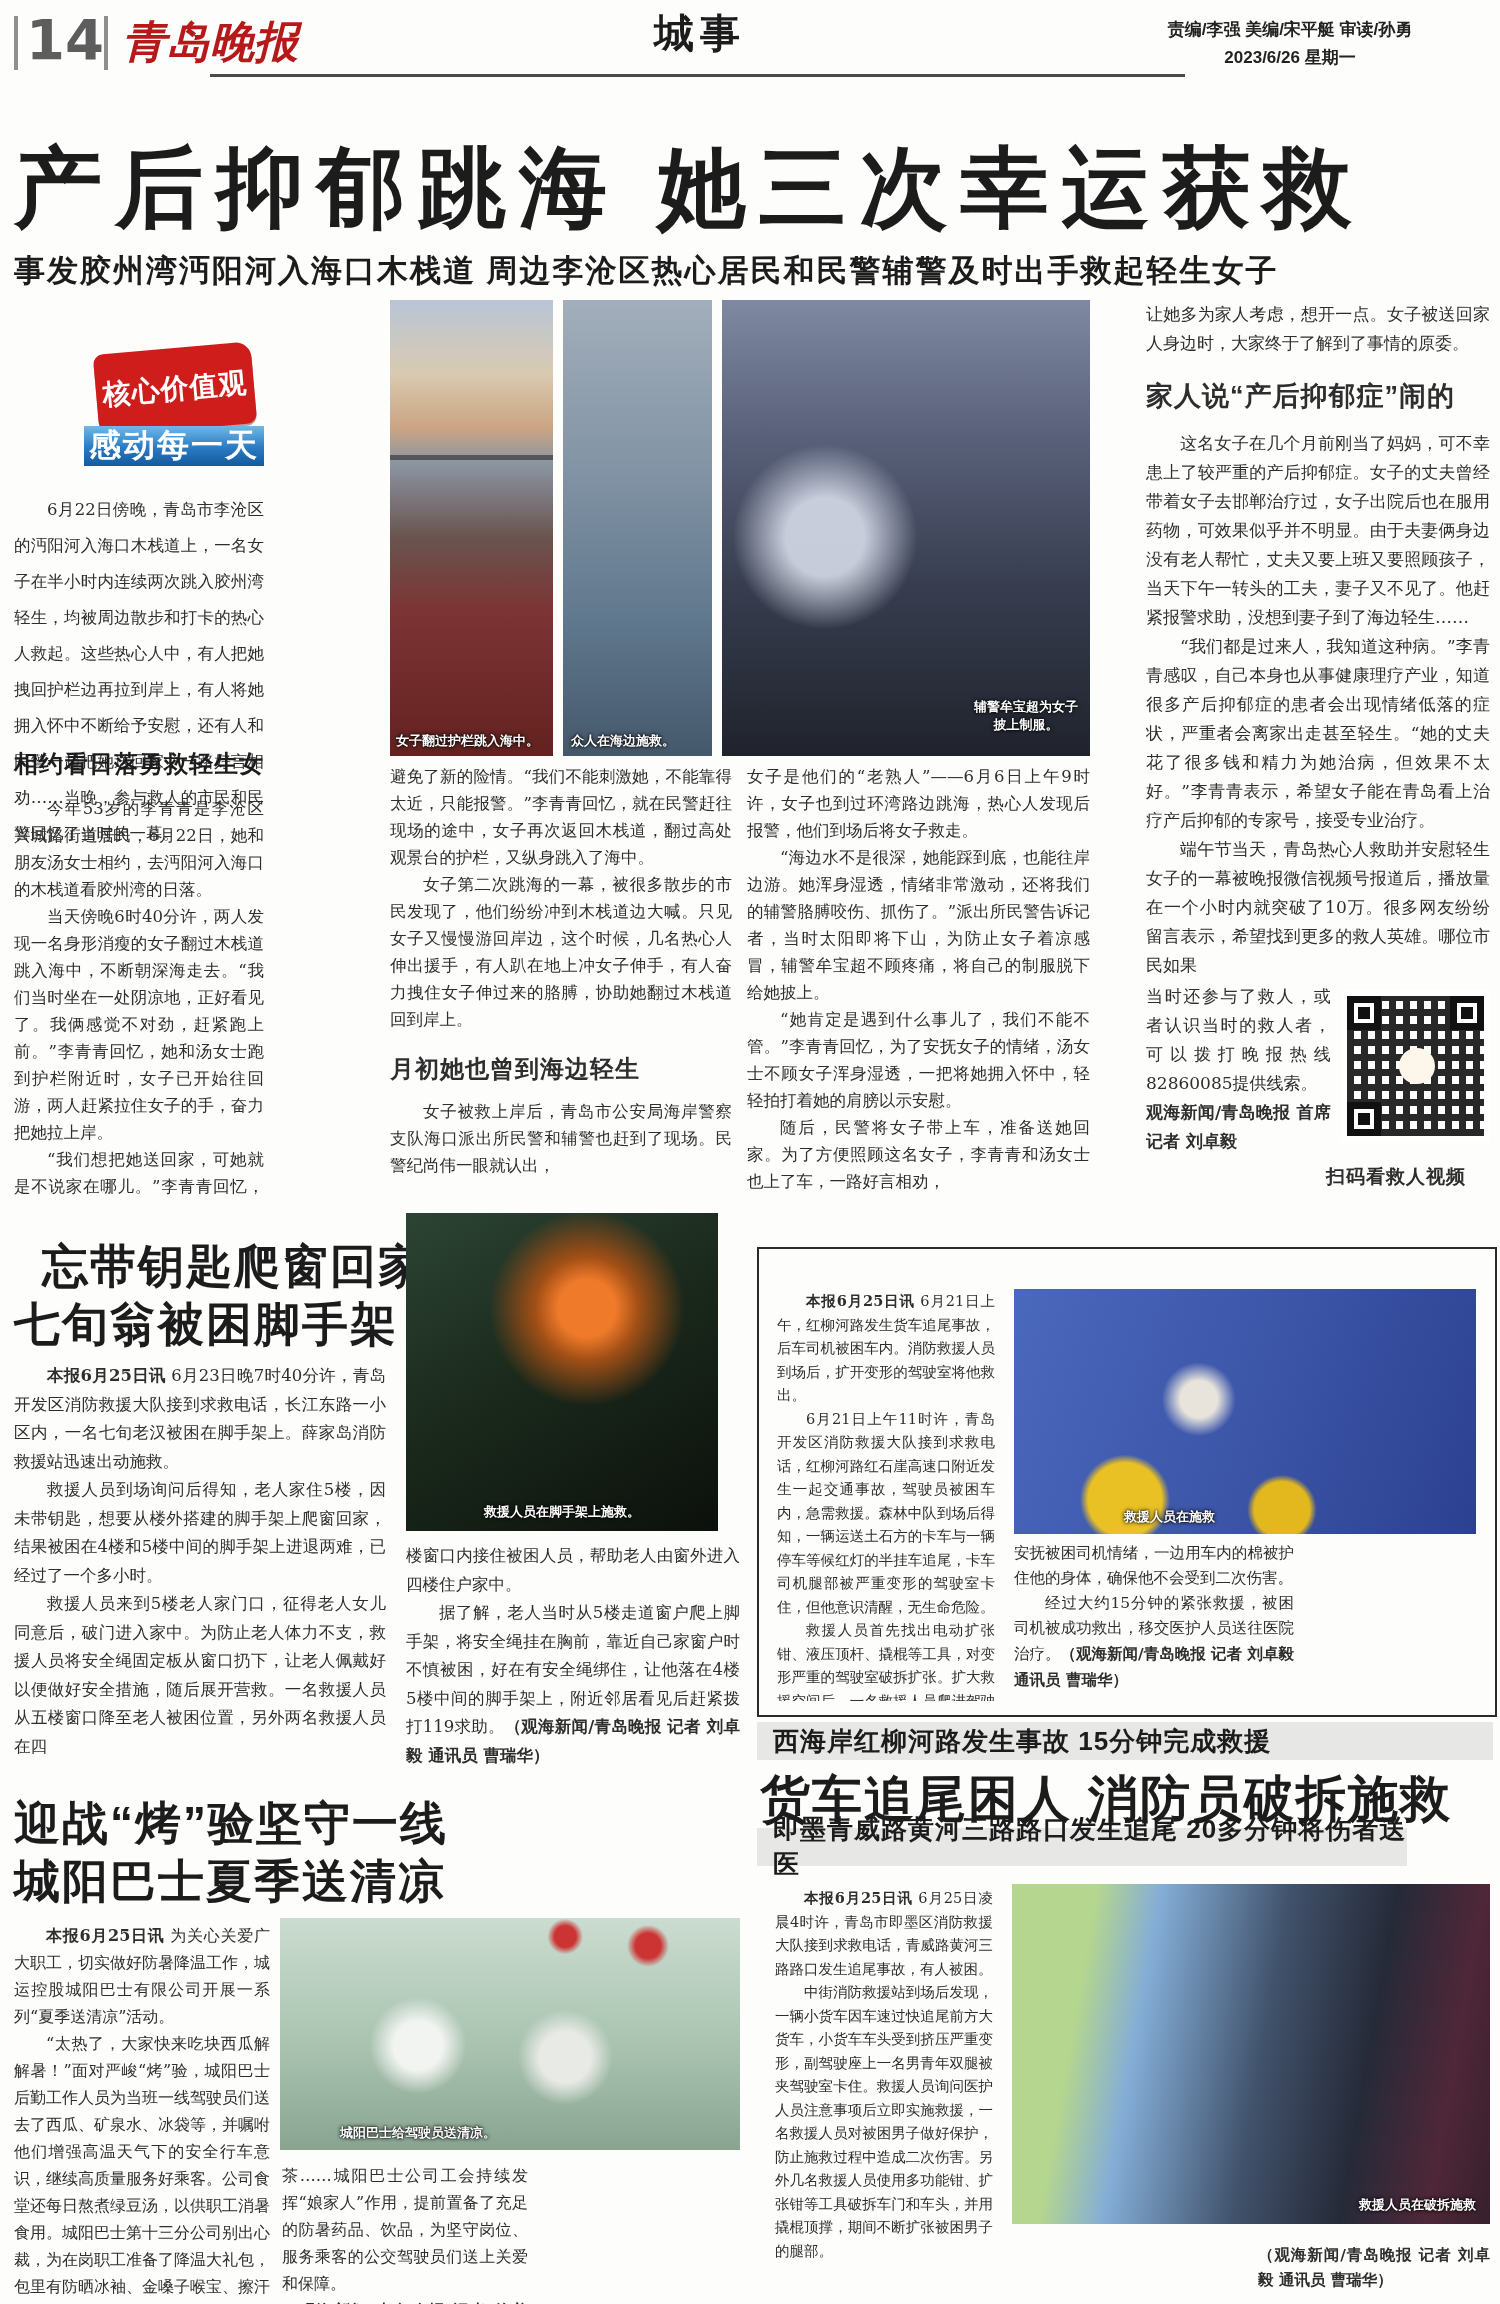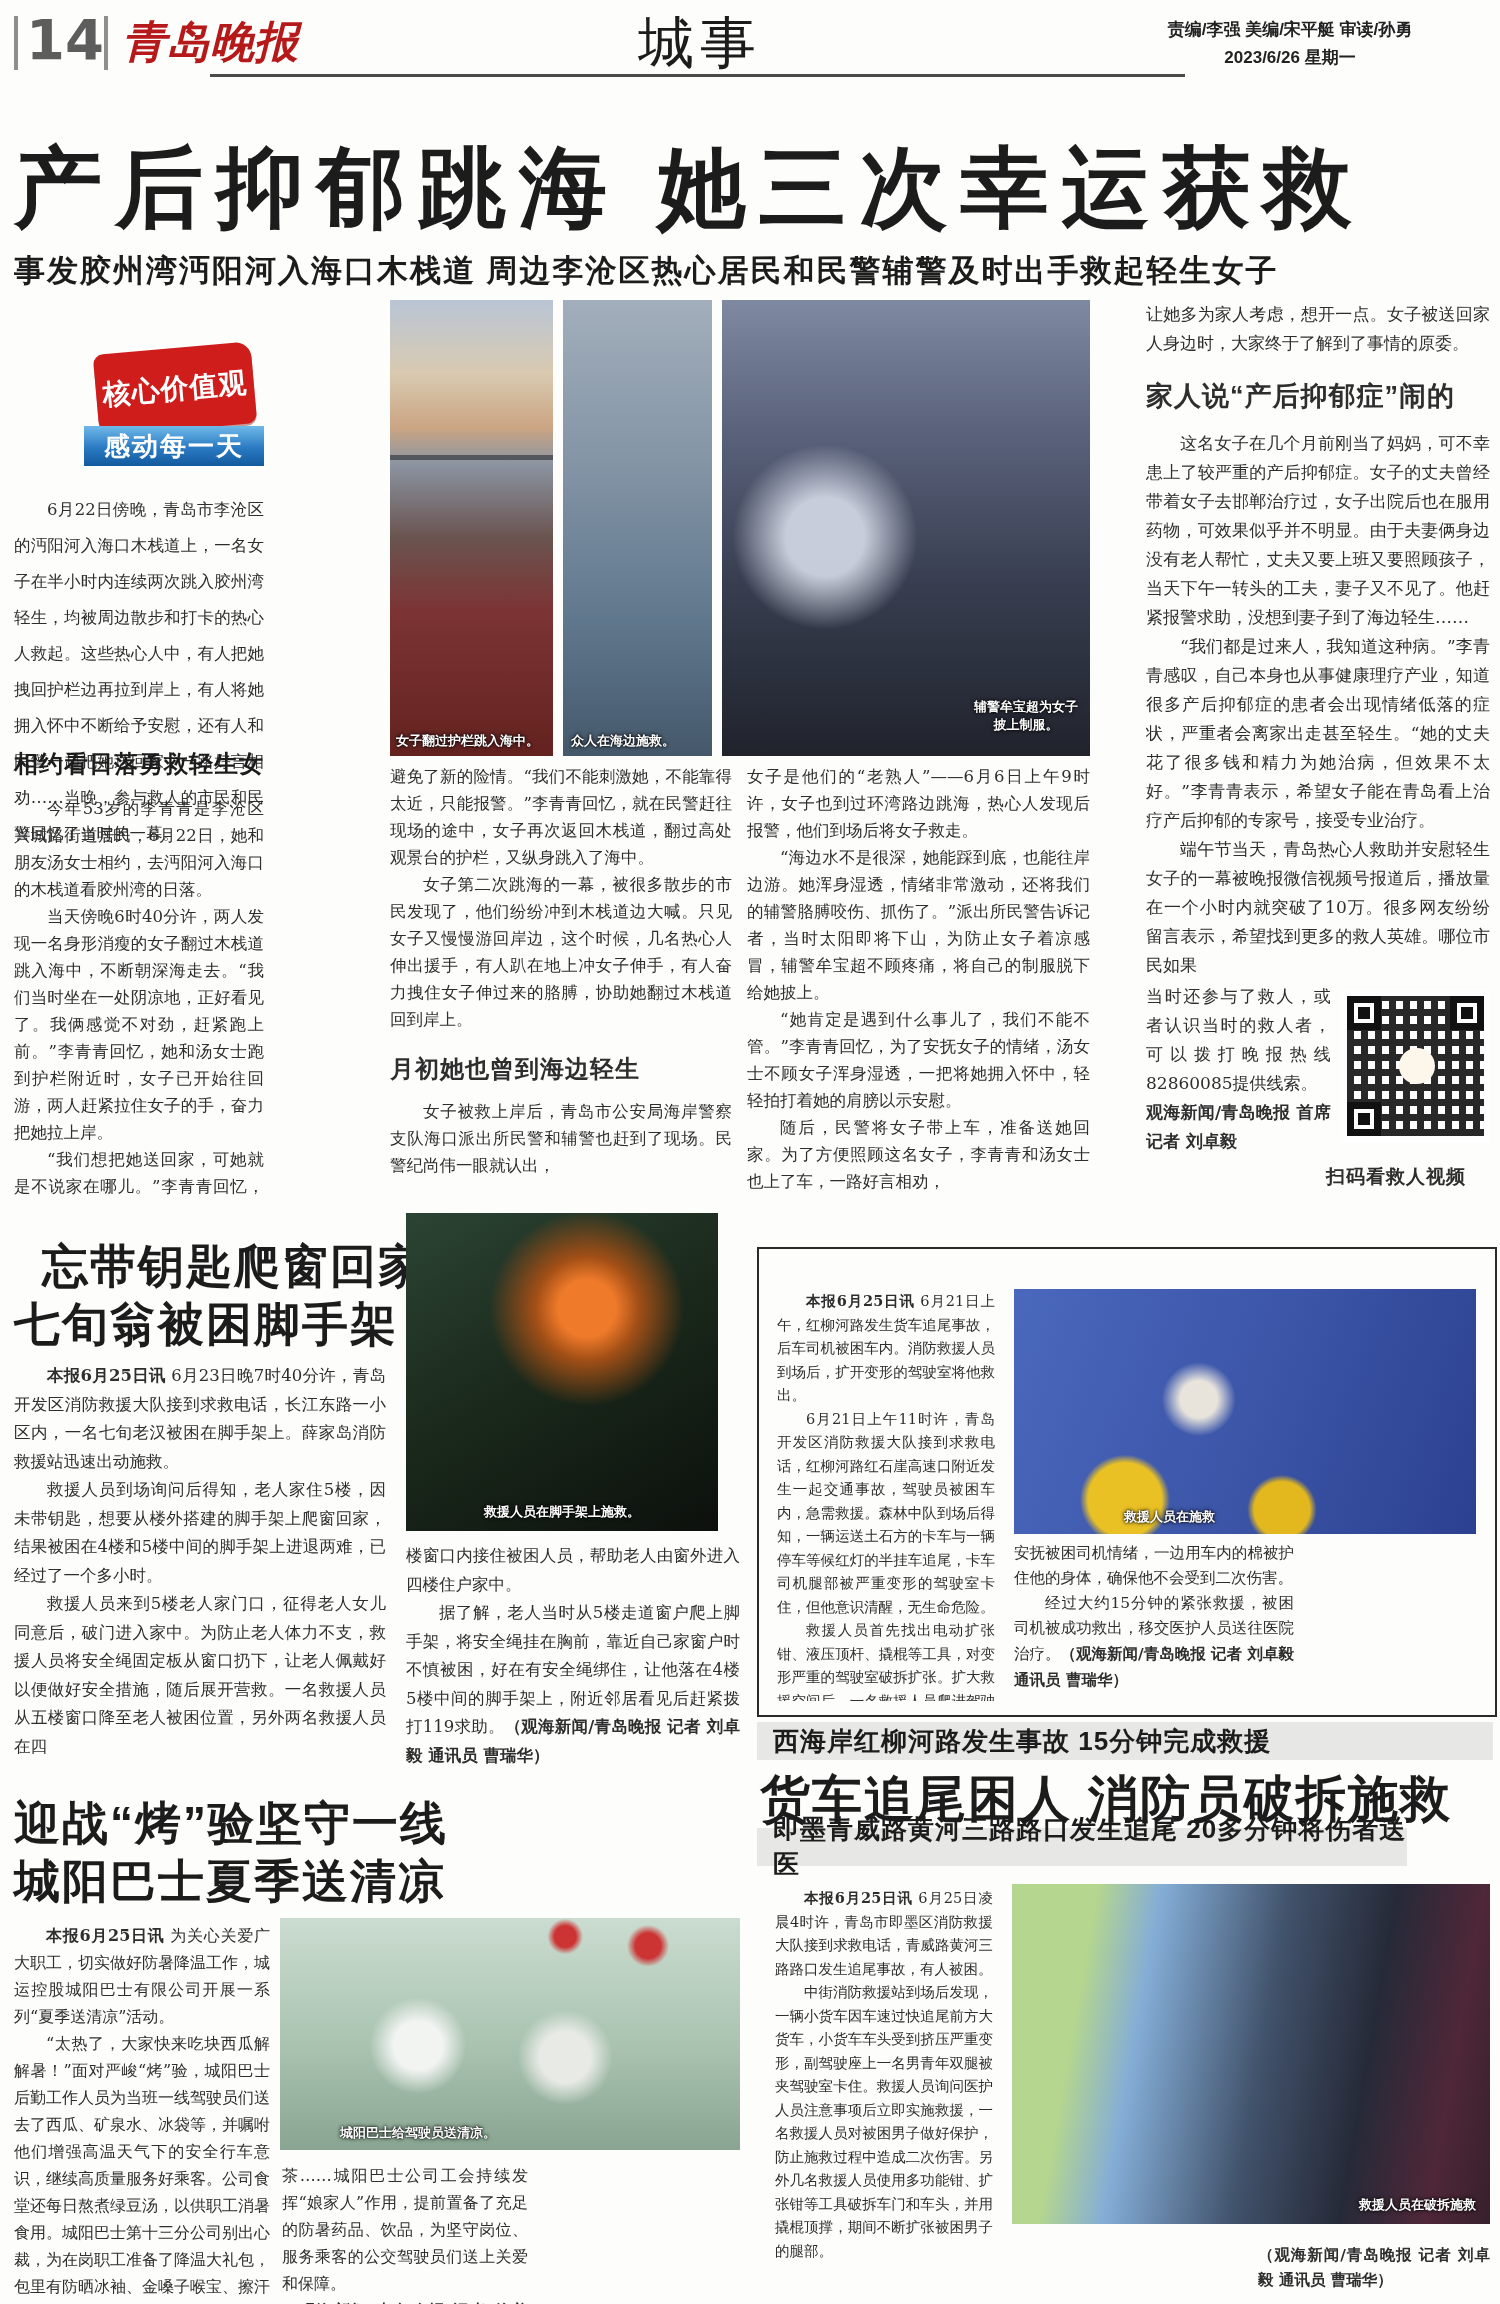--- a/index.html
+++ b/index.html
@@ -6,36 +6,36 @@
   #page{position:relative;width:1500px;height:2304px;background:#fdfdfc;overflow:hidden;
         font-family:"Liberation Sans",sans-serif;color:#1c1c1c;padding-left:38px;}
   .abs{position:absolute;}
   .serif{font-family:"DejaVu Serif",serif;}
   .ind p, p.ind{text-indent:2em;margin:0;}
   p{margin:0;}
   
   .vbar{width:4px;height:54px;background:#8f8f8f;}
   .pagenum{font-family:"DejaVu Sans",sans-serif;font-size:56px;font-weight:700;color:#5d5d5d;line-height:1;}
   .masthead{font-family:"DejaVu Serif",serif;font-style:italic;font-weight:700;font-size:44px;color:#b5191a;line-height:1;}
-  .section-title{font-size:56px;font-weight:400;letter-spacing:6px;}
+  .section-title{font-size:40px;font-weight:700;letter-spacing:6px;}
   .editors{font-size:17px;font-weight:700;text-align:center;line-height:28px;color:#222;}
   .hrule{height:3px;background:#4a4a4a;}
   
   .lead-headline{font-size:88px;font-weight:900;letter-spacing:13px;white-space:nowrap;line-height:1.05;}
   .lead-subhead{font-size:31px;font-weight:700;letter-spacing:2px;white-space:nowrap;}
   .sec-head{font-size:24px;font-weight:900;letter-spacing:1px;}
   .bodytext{font-size:16.5px;line-height:27px;color:#2e2e2e;text-align:justify;}
   .bodytext p{margin:0;}
   
   .badge-red{position:absolute;left:12px;top:2px;width:158px;height:82px;background:#cf1d1c;
      border-radius:10px 16px 10px 16px;transform:rotate(-5deg);display:flex;align-items:center;justify-content:center;
      color:#fff;font-size:28px;font-weight:900;box-shadow:0 2px 0 rgba(120,0,0,.4);letter-spacing:1px;}
   .badge-blue{position:absolute;left:0;top:80px;width:180px;height:40px;
      background:linear-gradient(180deg,#6fb9e9 0%,#2a7ac2 55%,#125a9e 100%);
-     display:flex;align-items:center;justify-content:center;color:#fff;font-size:26px;font-weight:900;letter-spacing:2px;}
+     display:flex;align-items:center;justify-content:center;color:#fff;font-size:32px;font-weight:900;letter-spacing:2px;}
   
   .photo{position:absolute;overflow:hidden;}
   .photo-cap{position:absolute;color:#fff;font-size:13px;line-height:18px;text-shadow:0 0 4px #000,0 0 2px #000;font-weight:700;}
   .ph-sunset{background:
      linear-gradient(180deg,#b9c5d6 0%,#d9cab1 16%,#cba583 28%,#8b94a1 36%,#6a5450 52%,#7c3434 68%,#63221f 100%);}
   .ph-sunset::after{content:"";position:absolute;left:0;top:34%;width:100%;height:5px;background:rgba(30,34,44,.55);}
   .ph-pier{background:linear-gradient(180deg,#a2aebb 0%,#8495a6 35%,#60788d 70%,#45586b 100%);}
   .ph-dusk{background:
      radial-gradient(circle at 28% 52%, rgba(214,219,232,.9) 0 11%, rgba(214,219,232,0) 26%),
      linear-gradient(180deg,#8089a2 0%,#59617a 30%,#383e50 62%,#20232c 100%);}

